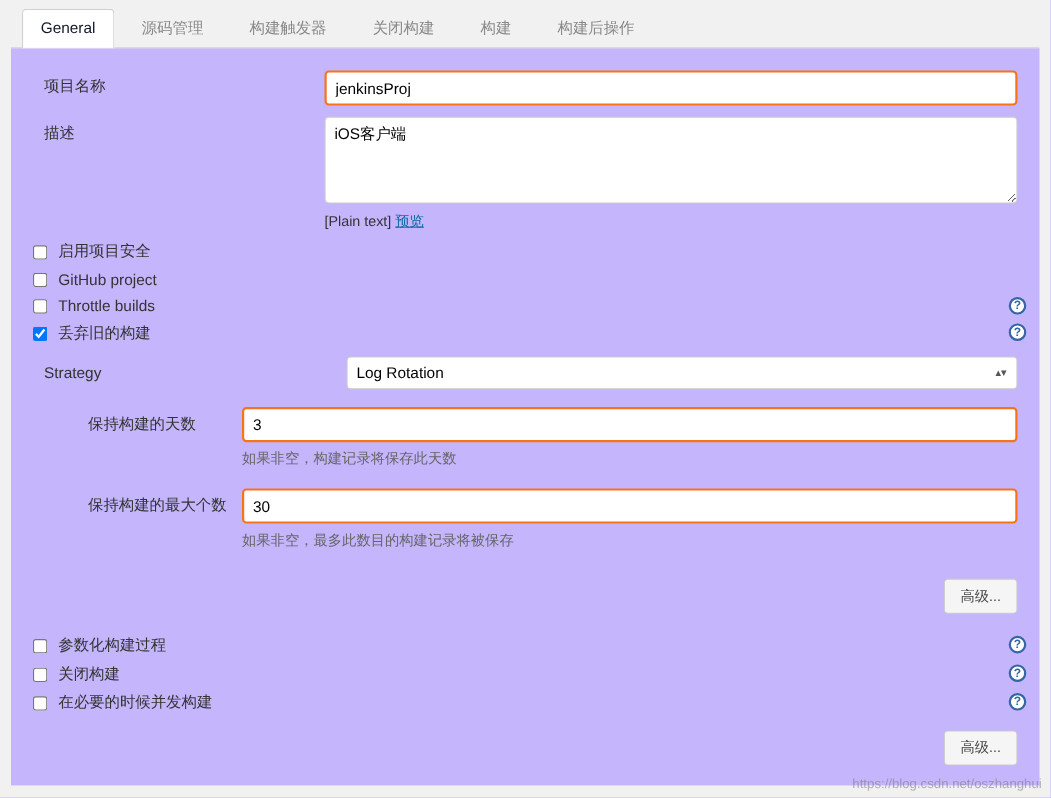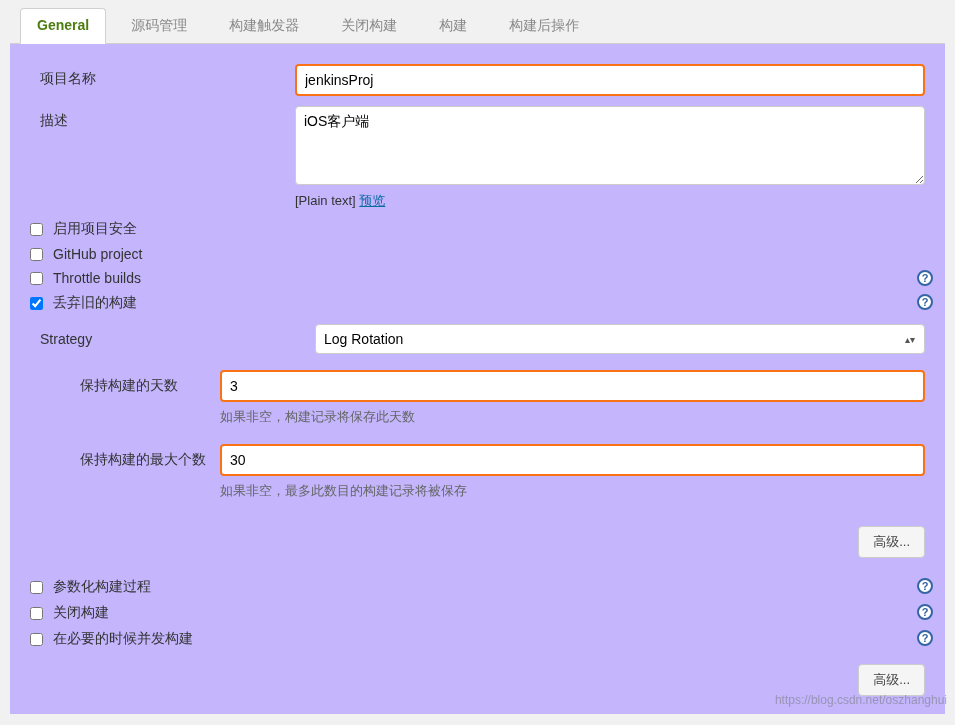--- a/index.html
+++ b/index.html
@@ -29,22 +29,22 @@
       color: #888;
       cursor: pointer;
       font-size: 14px;
       border: 1px solid transparent;
       border-bottom: none;
       border-radius: 4px 4px 0 0;
       margin-right: 8px;
     }
     .tab.active {
       background: #fff;
-      color: #4d7c0f;
-      font-weight: bold;
+      color: #0f172a;
+      font-weight: normal;
       border: 1px solid #d0d0d0;
       border-bottom: 1px solid #fff;
       margin-bottom: -1px;
     }
     .content {
       background: #c4b5fd;
       padding: 20px 10px 10px 10px;
     }
     .form-row {
       display: flex;
@@ -197,21 +197,21 @@
       justify-content: center;
       cursor: pointer;
       background: #fff;
     }
     .section-group {
       position: relative;
     }
     .watermark {
       position: fixed;
       right: 8px;
-      bottom: 18px;
+      bottom: 6px;
       font-size: 12px;
       color: rgba(120,120,120,0.55);
       pointer-events: none;
     }
   </style>
 </head>
 <body>
 
 <div class="page">
 

